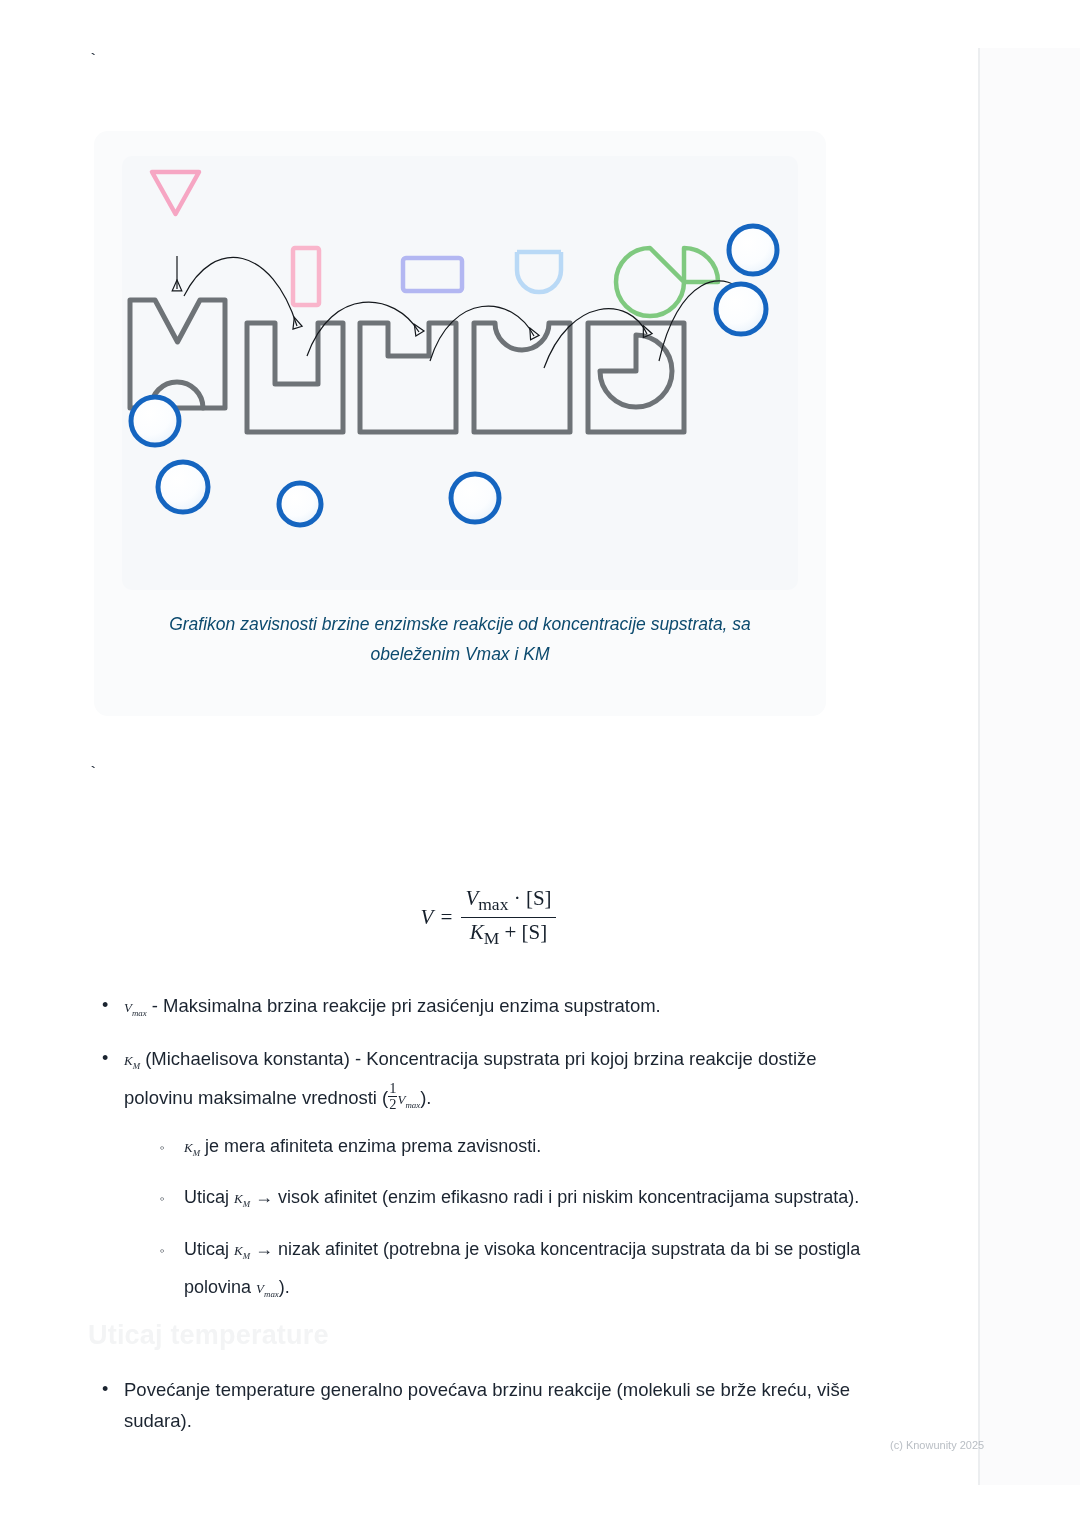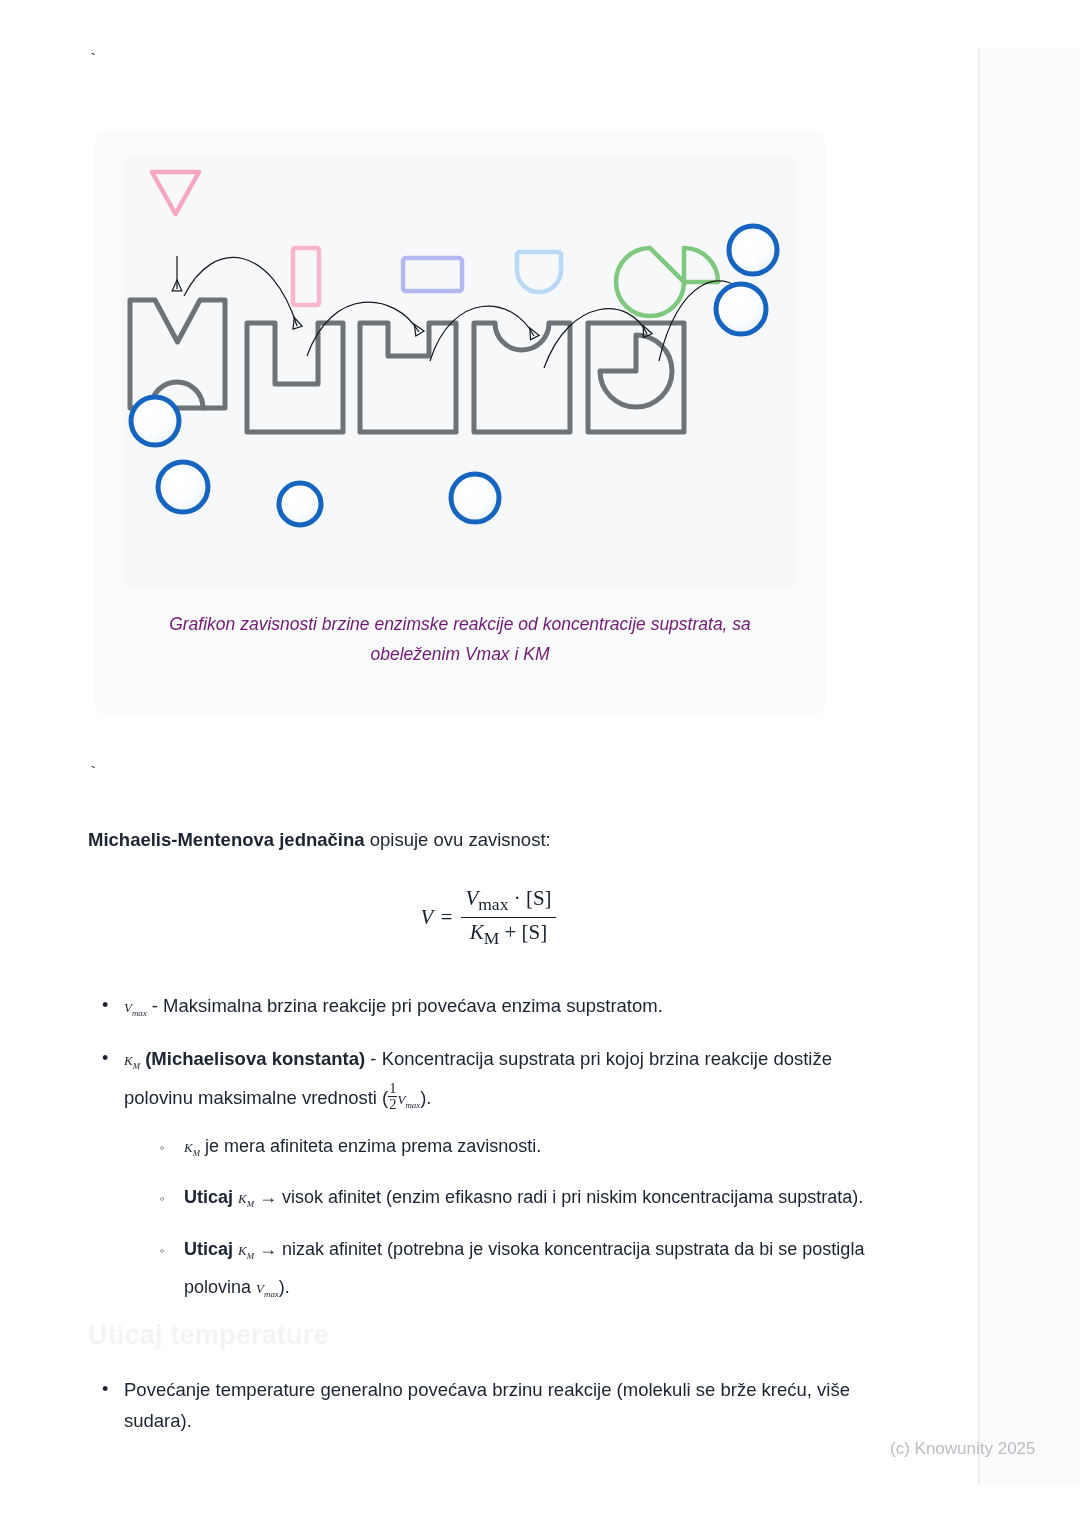--- a/index.html
+++ b/index.html
@@ -75,21 +75,21 @@
   }
   .figure-caption {
     position: absolute;
     left: 34px;
     top: 478px;
     width: 664px;
     text-align: center;
     font-style: italic;
     font-size: 17.5px;
     line-height: 30px;
-    color: #701a75;
+    color: #0c4a6e;
   }
 
   
   .lead-para {
     position: absolute;
     left: 88px;
     top: 826px;
     width: 800px;
     font-size: 18.5px;
     line-height: 28px;
@@ -178,41 +178,41 @@
     color: #1b2430;
   }
   .sub-row .ring {
     position: absolute;
     left: 6px;
     top: 0;
     font-size: 13px;
     line-height: 33px;
     color: #1b2430;
   }
-  b.bold { font-weight: 700; text-align: right; }
+  b.bold { font-weight: 400; text-align: right; }
 
   
   .ghost-heading {
     position: absolute;
     left: 88px;
     top: 1320px;
     font-size: 27px;
     font-weight: 700;
     color: #f3f4f5;
     letter-spacing: .2px;
   }
 
   .l2 { top: 1374px; }
 
   
   .watermark {
     position: absolute;
     left: 890px;
     top: 1439px;
-    font-size: 17px;
+    font-size: 11px;
     color: #b9bec4;
     white-space: nowrap;
   }
 
   .smallfrac {
     display: inline-block;
     vertical-align: -0.35em;
     text-align: center;
     font-family: "Liberation Serif", serif;
     font-size: 0.78em;
@@ -303,36 +303,33 @@
           <circle cx="619" cy="153" r="25"></circle>
           <circle cx="61" cy="331" r="25"></circle>
           <circle cx="178" cy="348" r="21"></circle>
           <circle cx="353" cy="342" r="24"></circle>
         </g>
       </svg>
     </div>
     <div class="figure-caption">Grafikon zavisnosti brzine enzimske reakcije od koncentracije supstrata, sa obeleženim Vmax i KM</div>
   </div>
 
-  <div class="lead-para">
-    <b>Michaelis-Mentenova jednačina</b><span> opisuje ovu zavisnost:</span>
-  </div>
 
   <div class="formula-block">
     <span class="eqlead">V</span><span class="eqlead">=</span><span class="frac">
       <span class="num"><i>V</i><sub>max</sub> <span>·</span> <span>[S]</span></span>
       <span class="den"><i>K</i><sub>M</sub> <span>+</span> <span>[S]</span></span>
     </span>
   </div>
 
   <div class="list-block l1">
 
     <div class="bullet-row">
       <span class="dot">•</span>
-      <span class="mathvar"><span>V</span><sub>max</sub></span><span> - Maksimalna brzina reakcije pri povećava enzima supstratom.</span>
+      <span class="mathvar"><span>V</span><sub>max</sub></span><span> - Maksimalna brzina reakcije pri zasićenju enzima supstratom.</span>
     </div>
 
     <div class="bullet-row">
       <span class="dot">•</span>
       <span class="mathvar"><span>K</span><sub>M</sub></span>
       <b class="bold">(Michaelisova konstanta)</b><span> - Koncentracija supstrata pri kojoj brzina reakcije dostiže polovinu maksimalne vrednosti (</span><span class="smallfrac"><span class="n">1</span><span class="d">2</span></span><span class="mathvar"><span>V</span><sub>max</sub></span><span>).</span>
 
       <div class="sub-list">
 
         <div class="sub-row">

